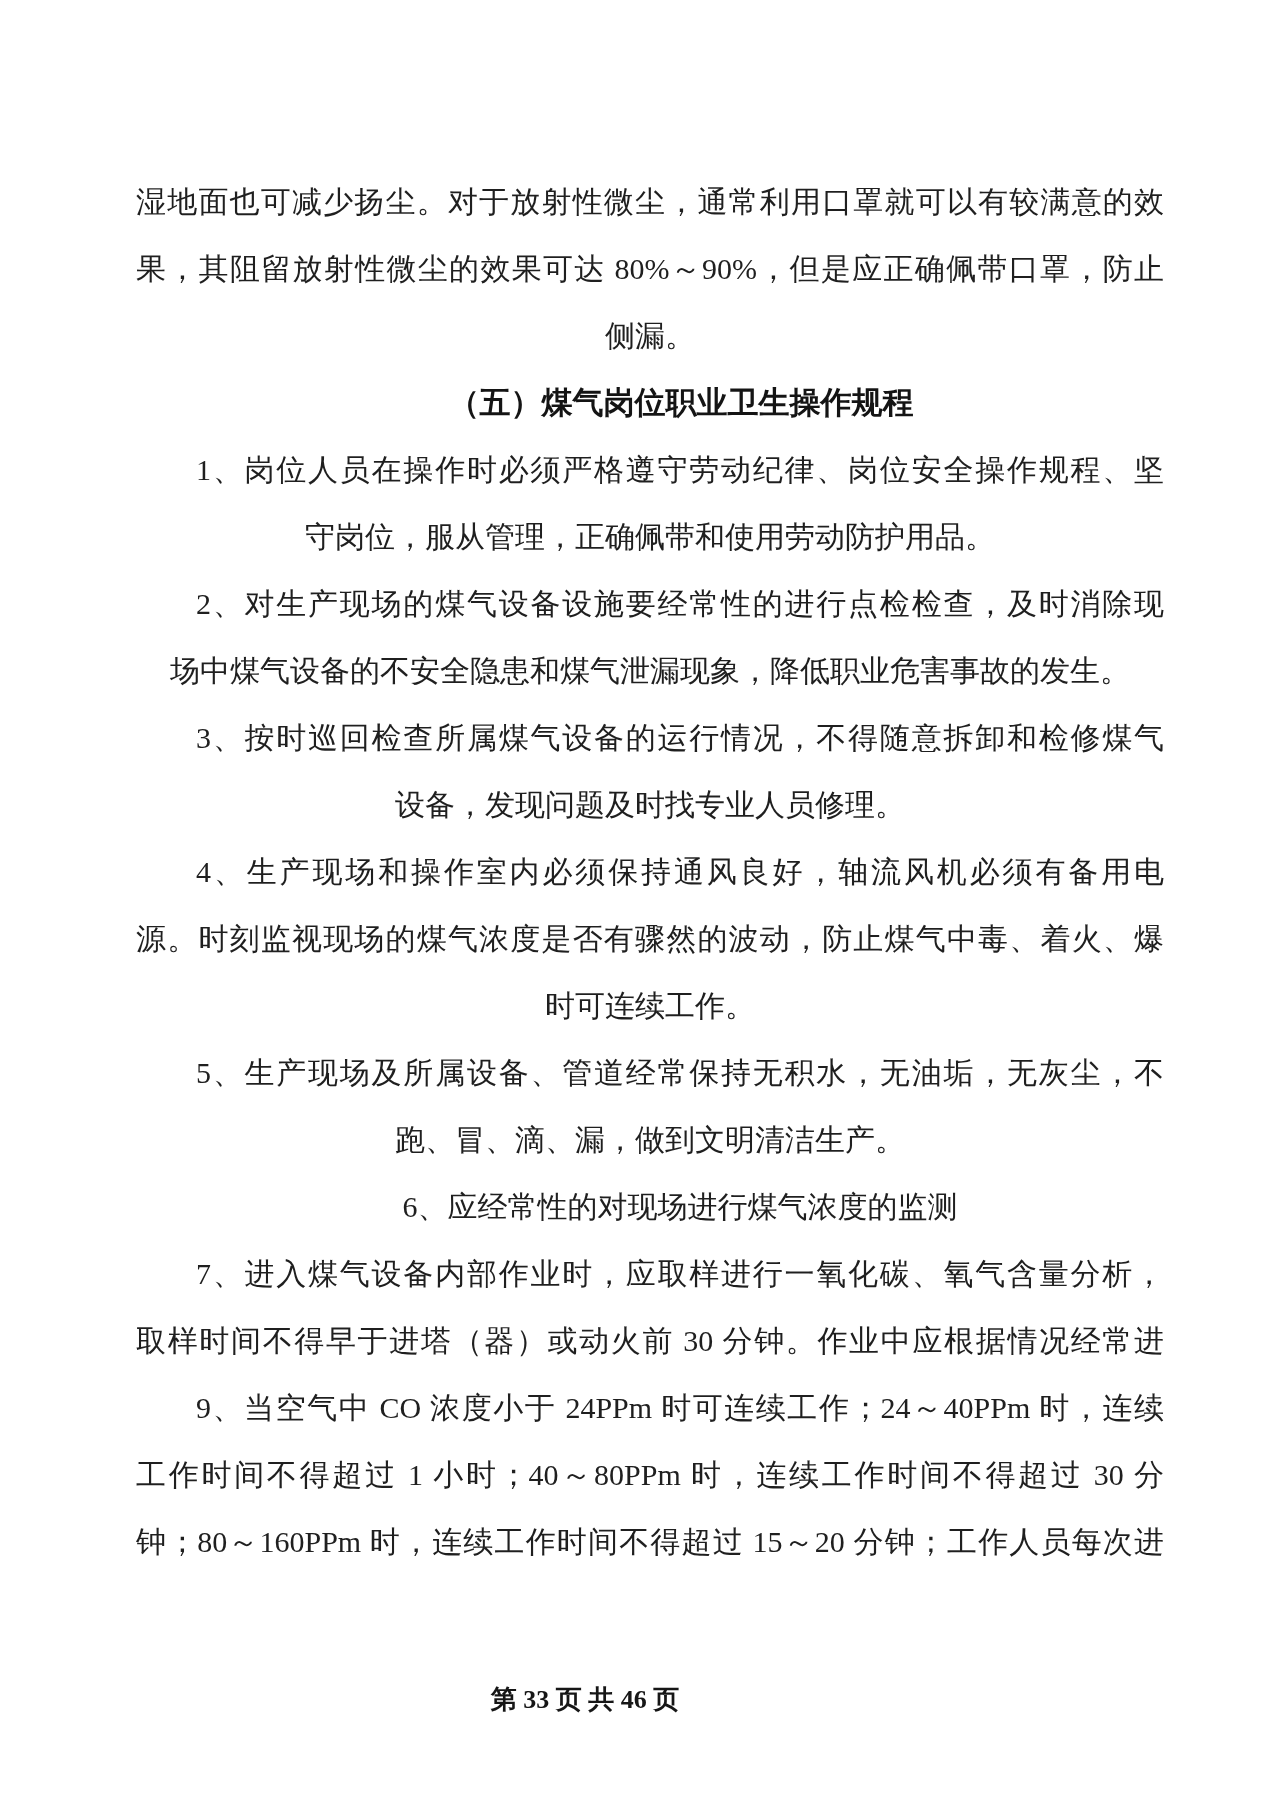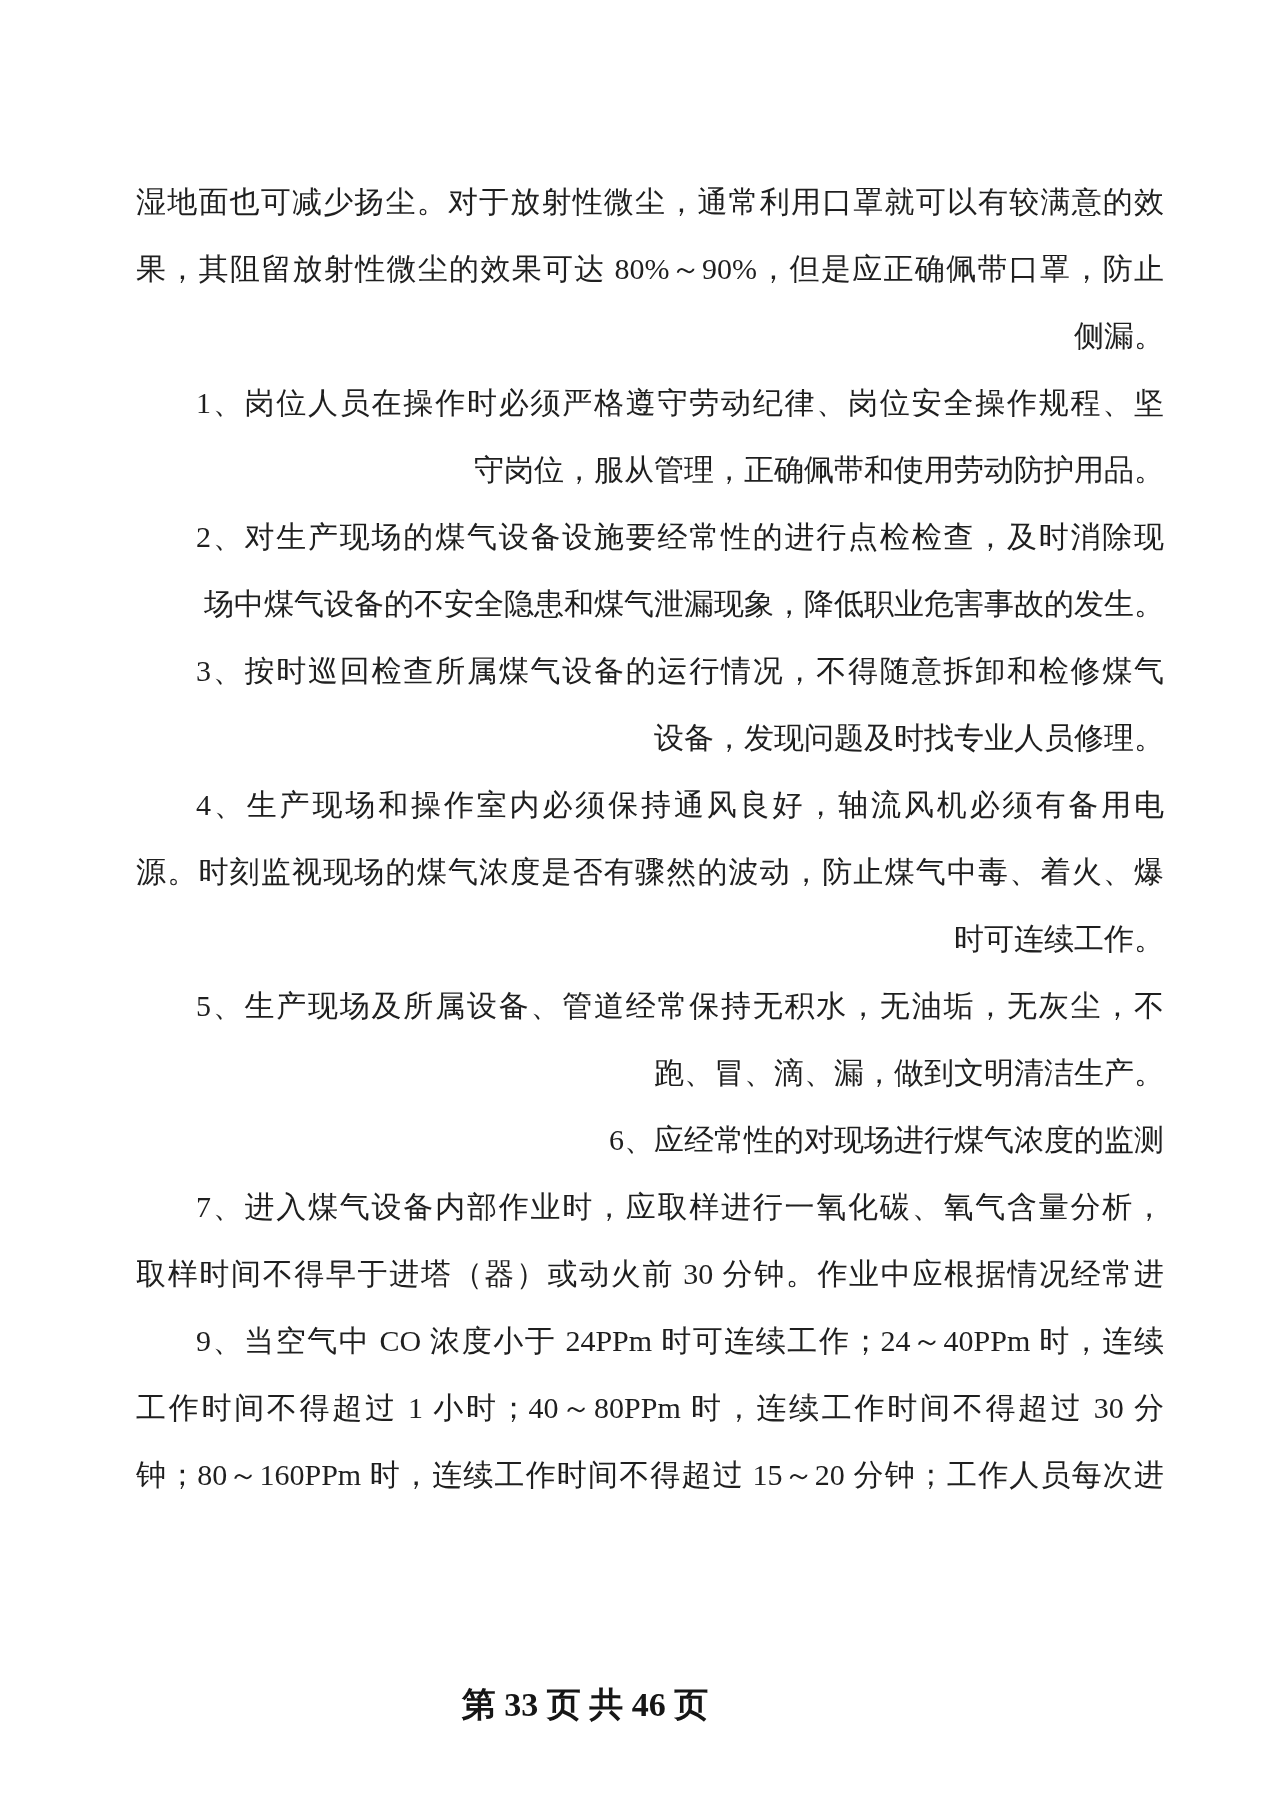--- a/index.html
+++ b/index.html
@@ -21,21 +21,21 @@
     left: 136px;
     top: 168px;
     width: 1028px;
   }
   .line {
     height: 67px;
     line-height: 67px;
     font-size: 30px;
     white-space: normal;
     overflow: hidden;
-    text-align: right;
+    text-align: center;
   }
   .line.indent {
     text-indent: 2em;
   }
   .line.fill {
     text-align: justify;
     text-align-last: justify;
     text-justify: inter-ideograph;
   }
   .line.heading {
@@ -43,34 +43,35 @@
     font-weight: bold;
     color: #141414;
     font-size: 31px;
   }
   .footer {
     position: absolute;
     top: 1682px;
     left: 0;
     width: 1170px;
     text-align: center;
-    font-size: 34px;
+    font-size: 26px;
     font-weight: bold;
     color: #161616;
     font-family: "Liberation Serif", "DejaVu Serif", serif;
   }
 </style>
 </head>
 <body>
 
 <div class="page">
   <div class="textblock">
     <div class="line fill">湿地面也可减少扬尘。对于放射性微尘，通常利用口罩就可以有较满意的效</div>
     <div class="line fill">果，其阻留放射性微尘的效果可达 80%～90%，但是应正确佩带口罩，防止</div>
     <div class="line">侧漏。</div>
+    <div class="line heading indent">（五）煤气岗位职业卫生操作规程</div>
     <div class="line indent fill">1、岗位人员在操作时必须严格遵守劳动纪律、岗位安全操作规程、坚</div>
     <div class="line">守岗位，服从管理，正确佩带和使用劳动防护用品。</div>
     <div class="line indent fill">2、对生产现场的煤气设备设施要经常性的进行点检检查，及时消除现</div>
     <div class="line">场中煤气设备的不安全隐患和煤气泄漏现象，降低职业危害事故的发生。</div>
     <div class="line indent fill">3、按时巡回检查所属煤气设备的运行情况，不得随意拆卸和检修煤气</div>
     <div class="line">设备，发现问题及时找专业人员修理。</div>
     <div class="line indent fill">4、生产现场和操作室内必须保持通风良好，轴流风机必须有备用电</div>
     <div class="line fill">源。时刻监视现场的煤气浓度是否有骤然的波动，防止煤气中毒、着火、爆</div>
     <div class="line">时可连续工作。</div>
     <div class="line indent fill">5、生产现场及所属设备、管道经常保持无积水，无油垢，无灰尘，不</div>

